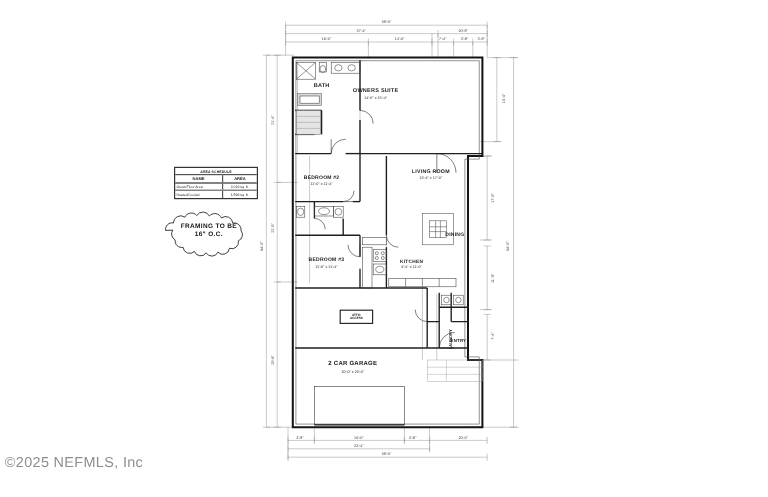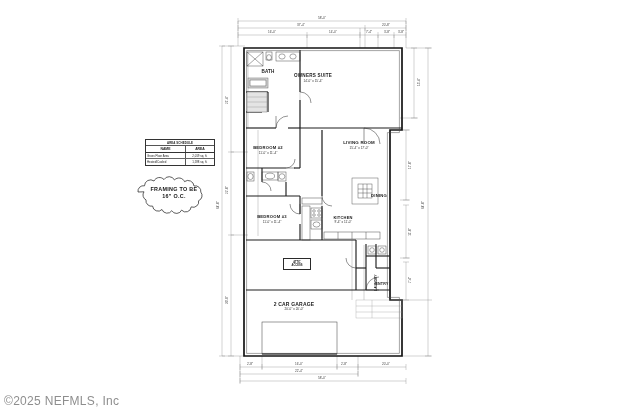--- a/index.html
+++ b/index.html
@@ -139,21 +139,21 @@
     justify-content: center;
     font-size: 2.6px;
     color: #1a1a1a;
     font-weight: 700;
     line-height: 1.25;
   }
   
   #copyright {
     position: absolute;
     left: 4px;
-    bottom: 6px;
+    bottom: 22px;
     font-family: "Liberation Sans", sans-serif;
     font-size: 12px;
     color: #8e8e8e;
     letter-spacing: 0.3px;
   }
 </style>
 </head>
 <body>
 
 <div id="page">

